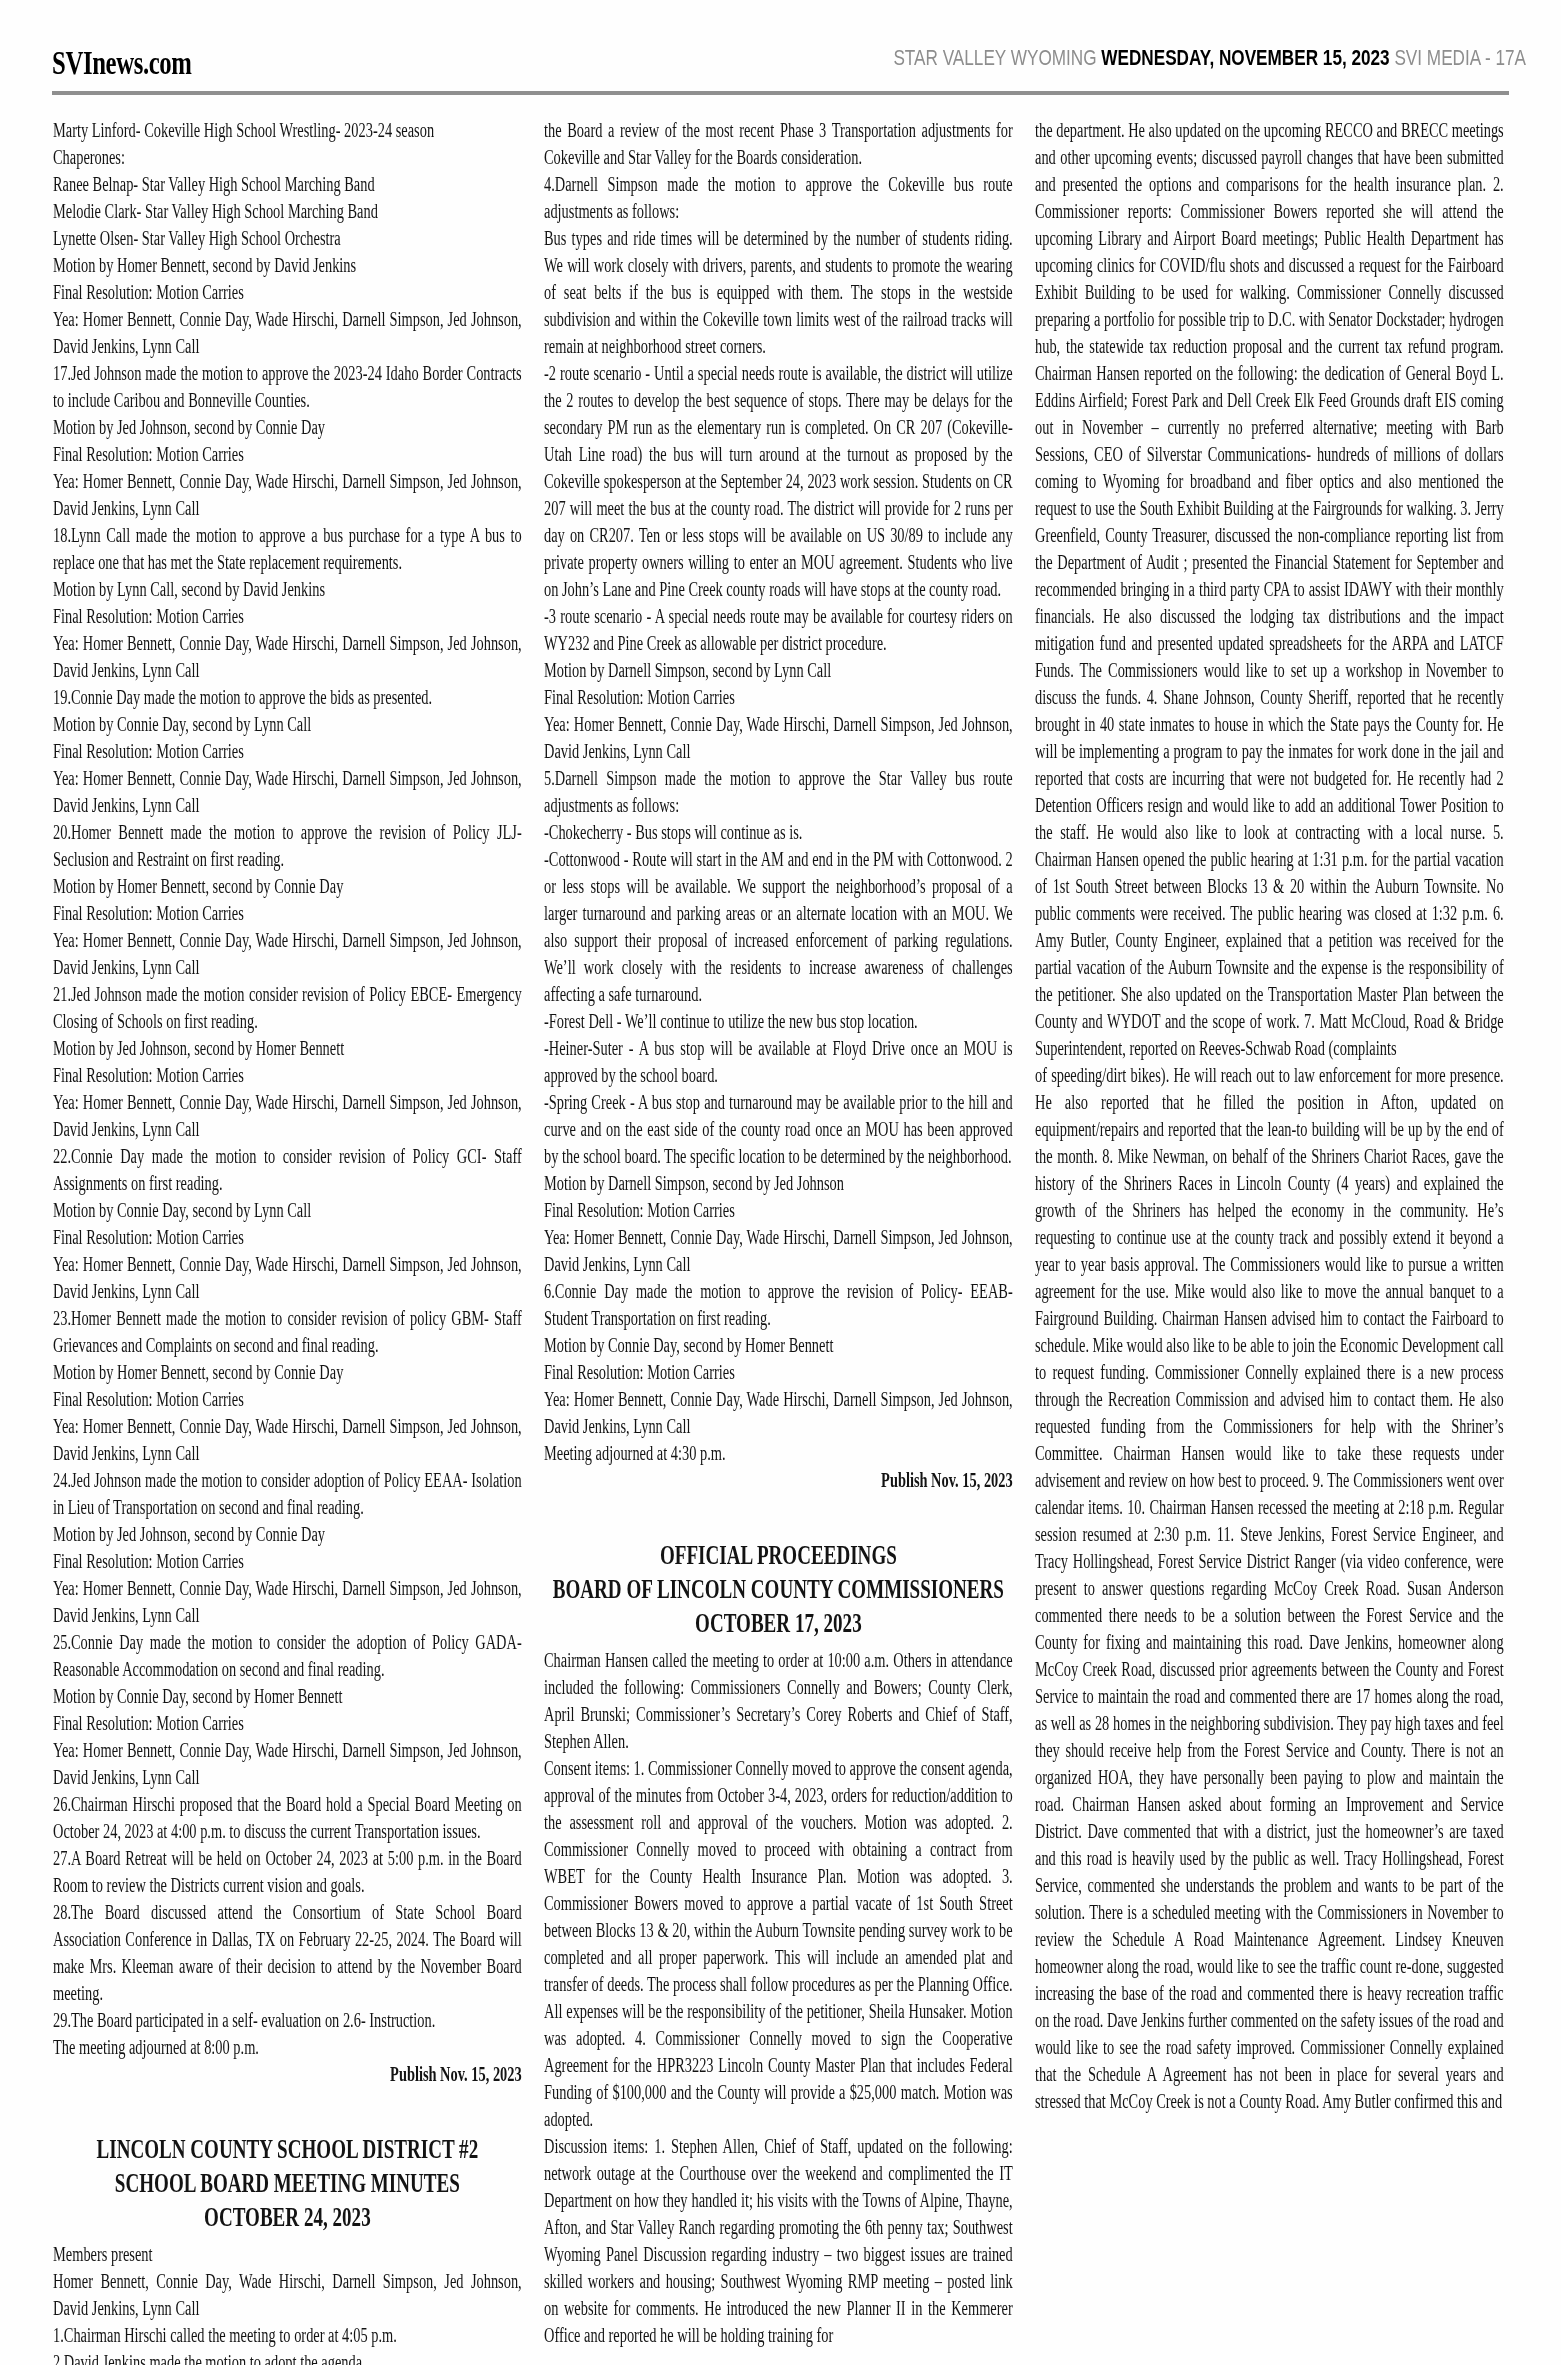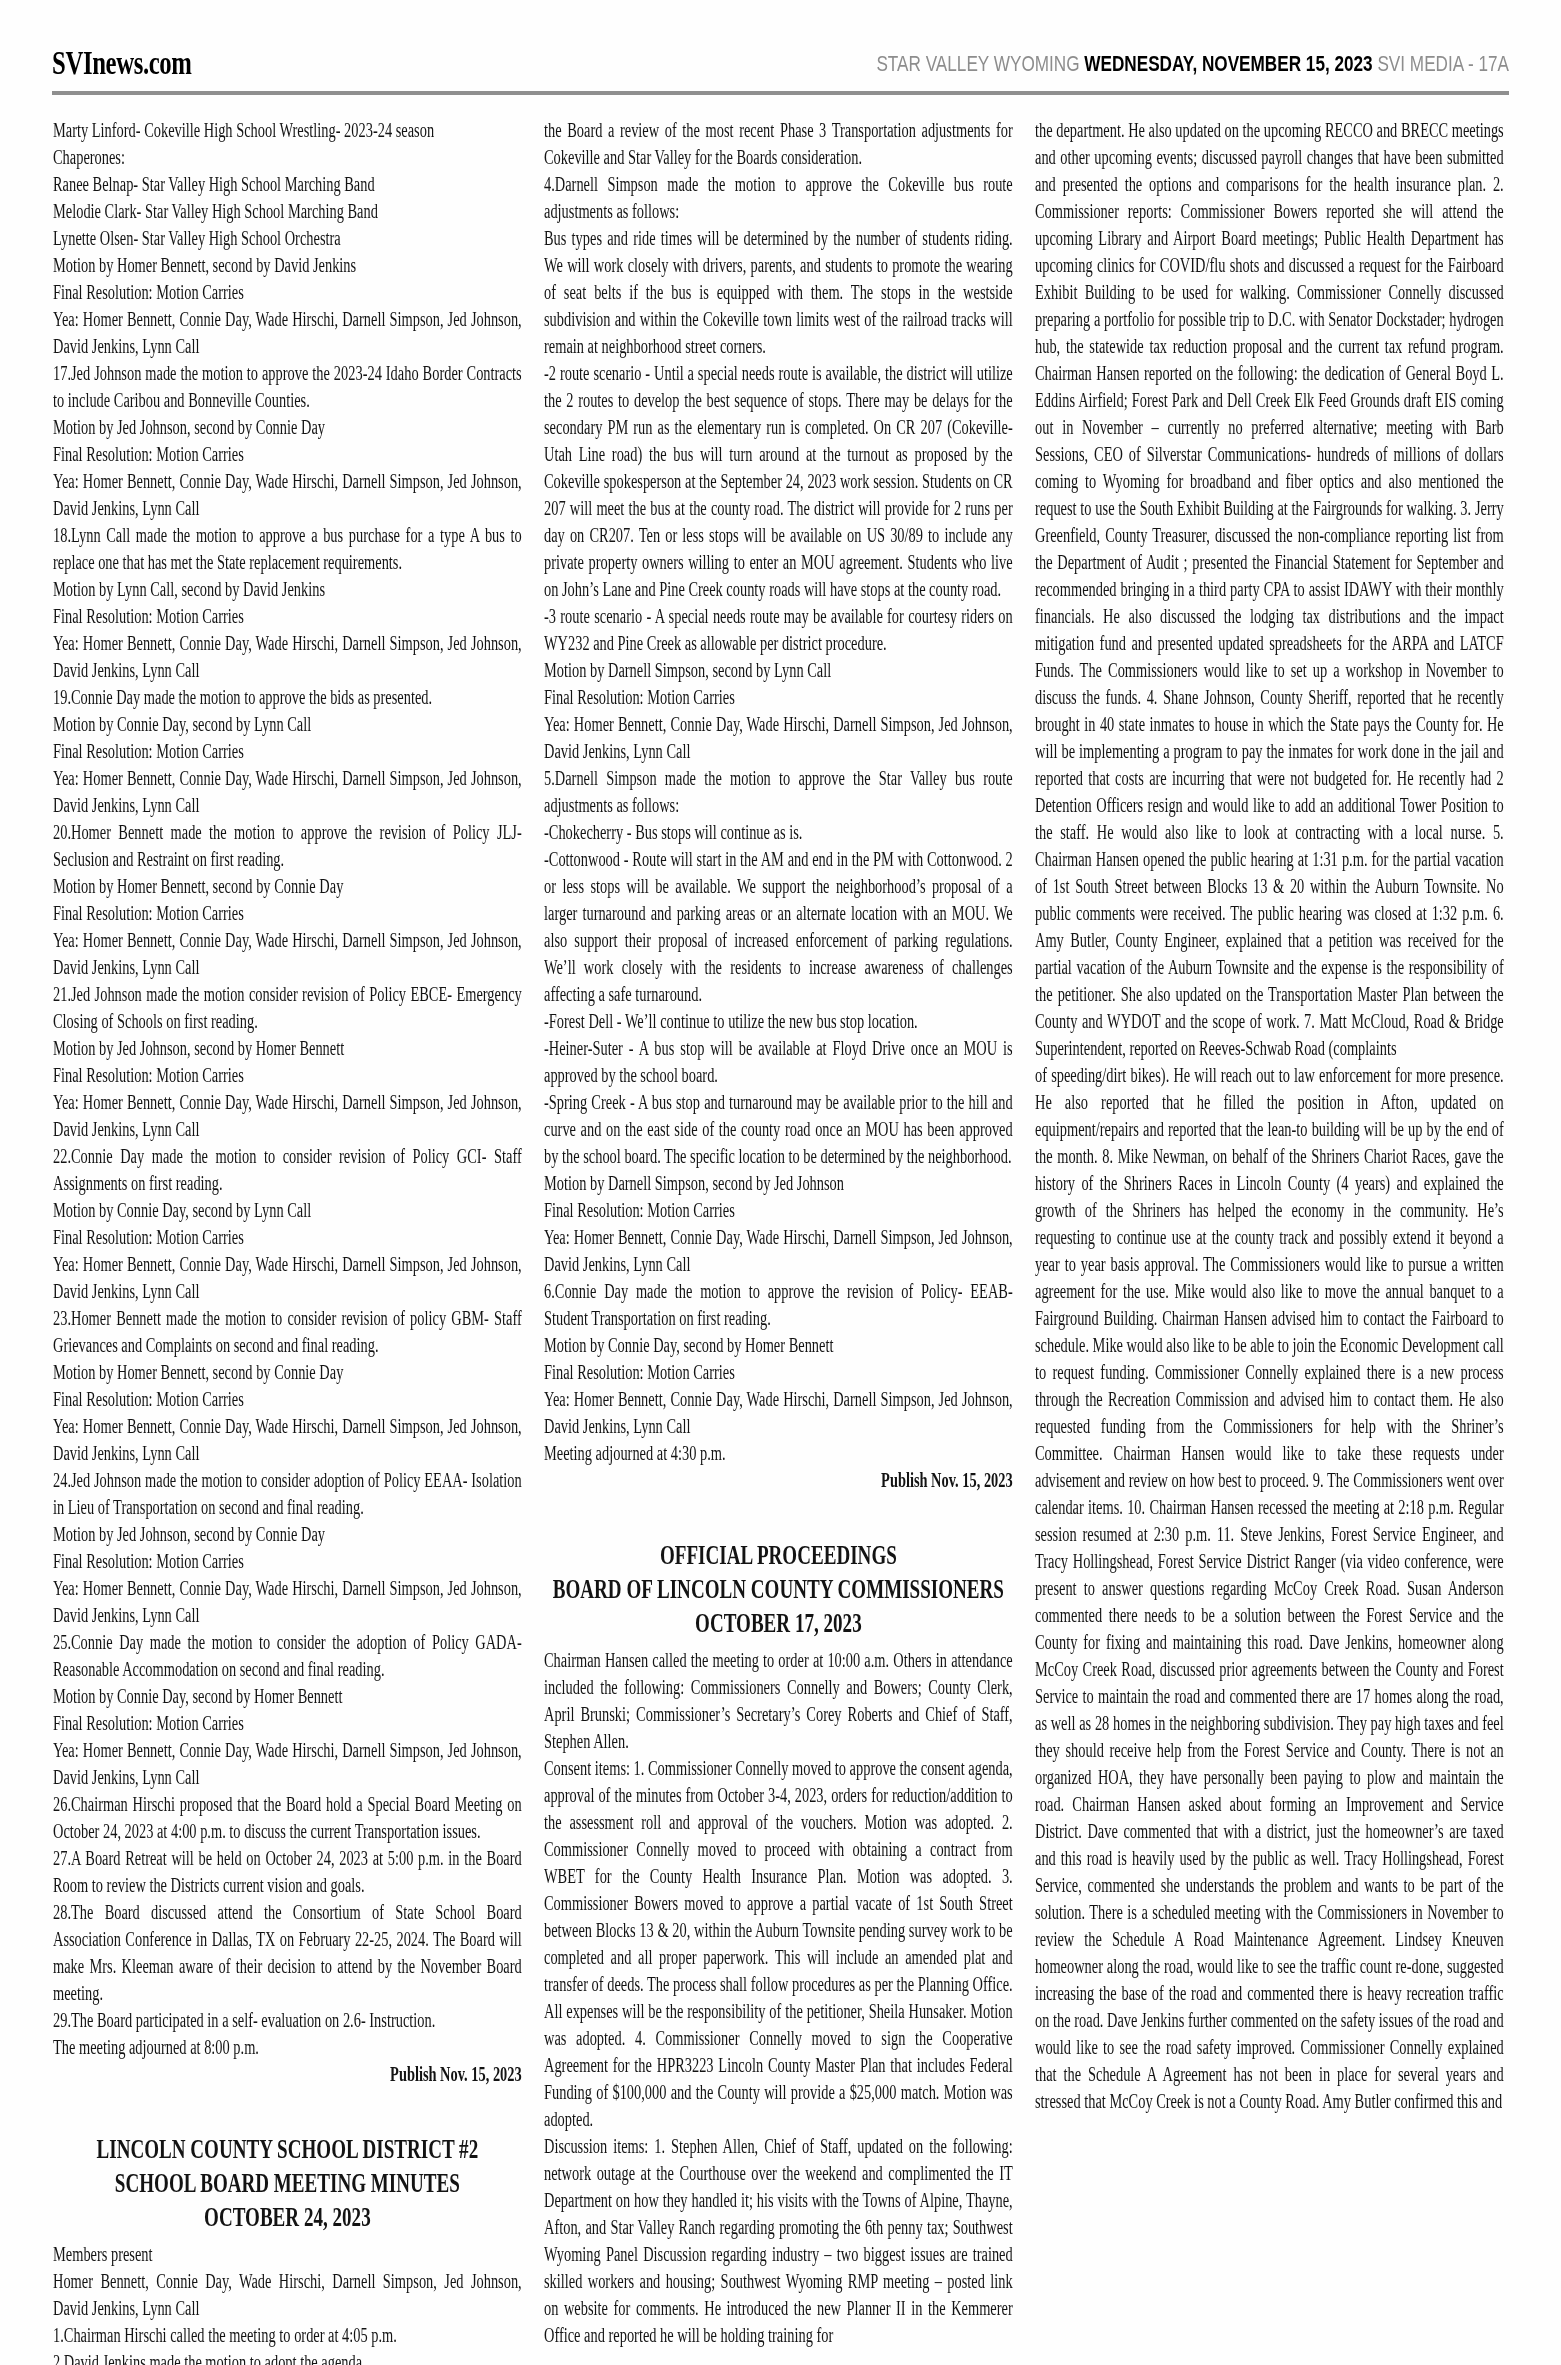--- a/index.html
+++ b/index.html
@@ -8,22 +8,22 @@
     width:1561px;
     height:2413px;
     background:#fefefe;
     overflow:hidden;
     font-family:"Liberation Serif", serif;
     color:#131313;
   }
   .masthead{
     display:flex;
     justify-content:space-between;
-    align-items:center;
-    padding:45px 52px 0 52px;
+    align-items:flex-start;
+    padding:45px 35px 0 52px;
   }
   .site-title{
     display:inline-block;
     font-weight:700;
     font-size:33px;
     letter-spacing:-0.5px;
     transform:scaleX(0.75);
     transform-origin:left bottom;
     white-space:nowrap;
     color:#000;

